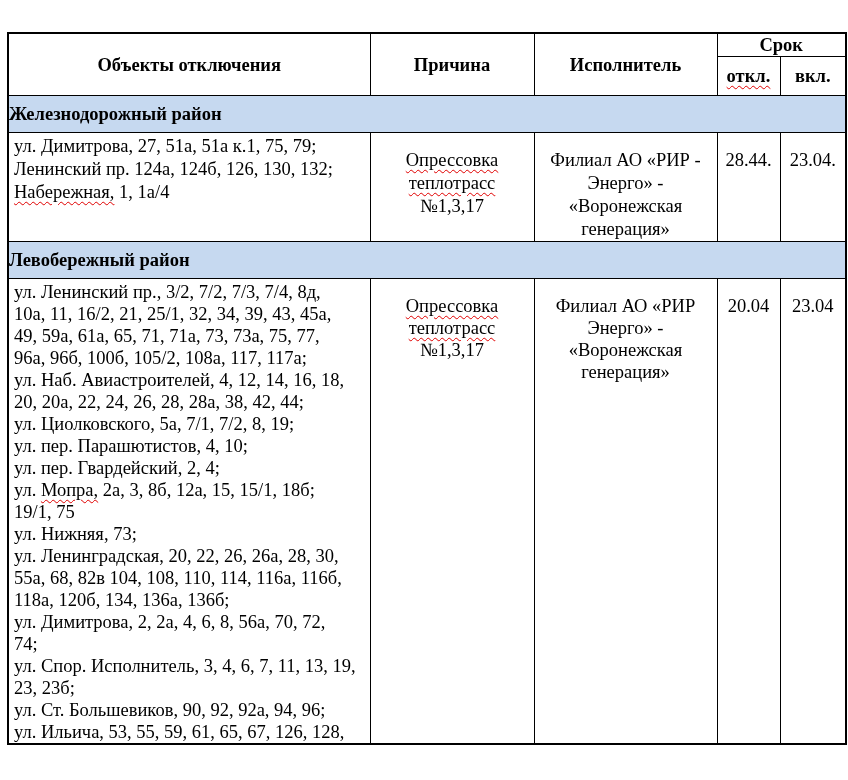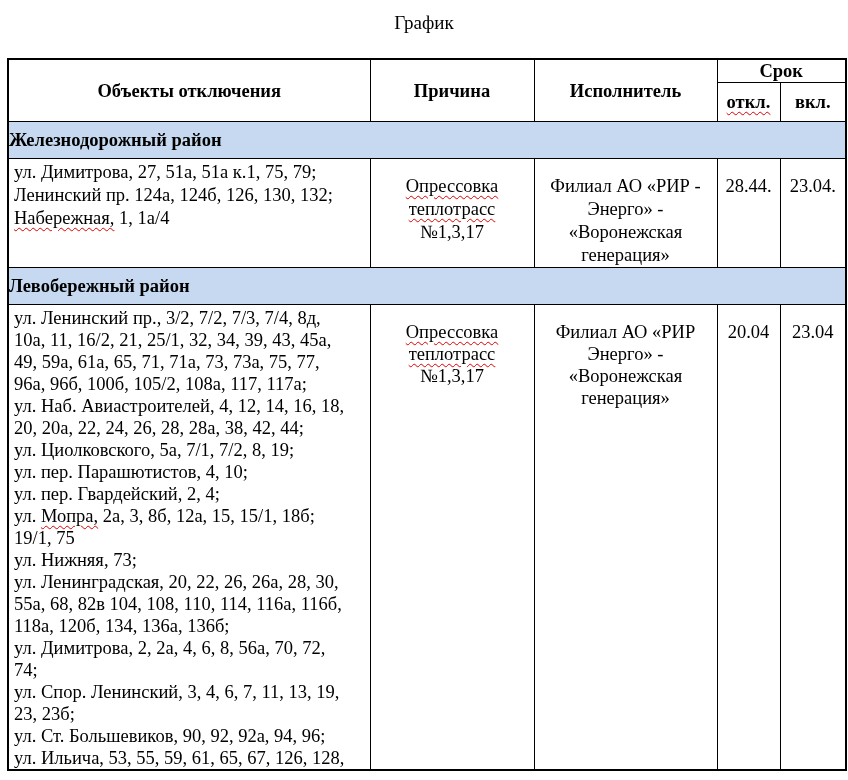--- a/index.html
+++ b/index.html
@@ -45,21 +45,20 @@
     text-decoration-style: wavy;
     text-decoration-color: var(--squiggle, #e00000);
     text-decoration-thickness: 1px;
     text-underline-offset: 3px;
   }
 </style>
 </head>
 <body>
 
 <div class="title-block">
-  <div>График</div>
 </div>
 
 <table class="sched">
   <colgroup>
     <col style="width:362px">
     <col style="width:164px">
     <col style="width:183px">
     <col style="width:63px">
     <col style="width:66px">
   </colgroup>
@@ -114,21 +113,21 @@
           <div><span>ул. пер. Парашютистов, 4, 10;</span></div>
           <div><span>ул. пер. Гвардейский, 2, 4;</span></div>
           <div><span>ул. </span><span class="sq">Мопра,</span><span> 2а, 3, 8б, 12а, 15, 15/1, 18б;</span></div>
           <div><span>19/1, 75</span></div>
           <div><span>ул. Нижняя, 73;</span></div>
           <div><span>ул. Ленинградская, 20, 22, 26, 26а, 28, 30,</span></div>
           <div><span>55а, 68, 82в 104, 108, 110, 114, 116а, 116б,</span></div>
           <div><span>118а, 120б, 134, 136а, 136б;</span></div>
           <div><span>ул. Димитрова, 2, 2а, 4, 6, 8, 56а, 70, 72,</span></div>
           <div><span>74;</span></div>
-          <div><span>ул. Спор. Ленинский, 3, 4, 6, 7, 11, 13, 19,</span></div>
+          <div><span>ул. Спор. Исполнитель, 3, 4, 6, 7, 11, 13, 19,</span></div>
           <div><span>23, 23б;</span></div>
           <div><span>ул. Ст. Большевиков, 90, 92, 92а, 94, 96;</span></div>
           <div><span>ул. Ильича, 53, 55, 59, 61, 65, 67, 126, 128,</span></div>
         </td>
       <td class="cell center">
           <div><span class="sq">Опрессовка</span></div>
           <div><span class="sq">теплотрасс</span></div>
           <div><span>№1,3,17</span></div>
         </td>
       <td class="cell center">

